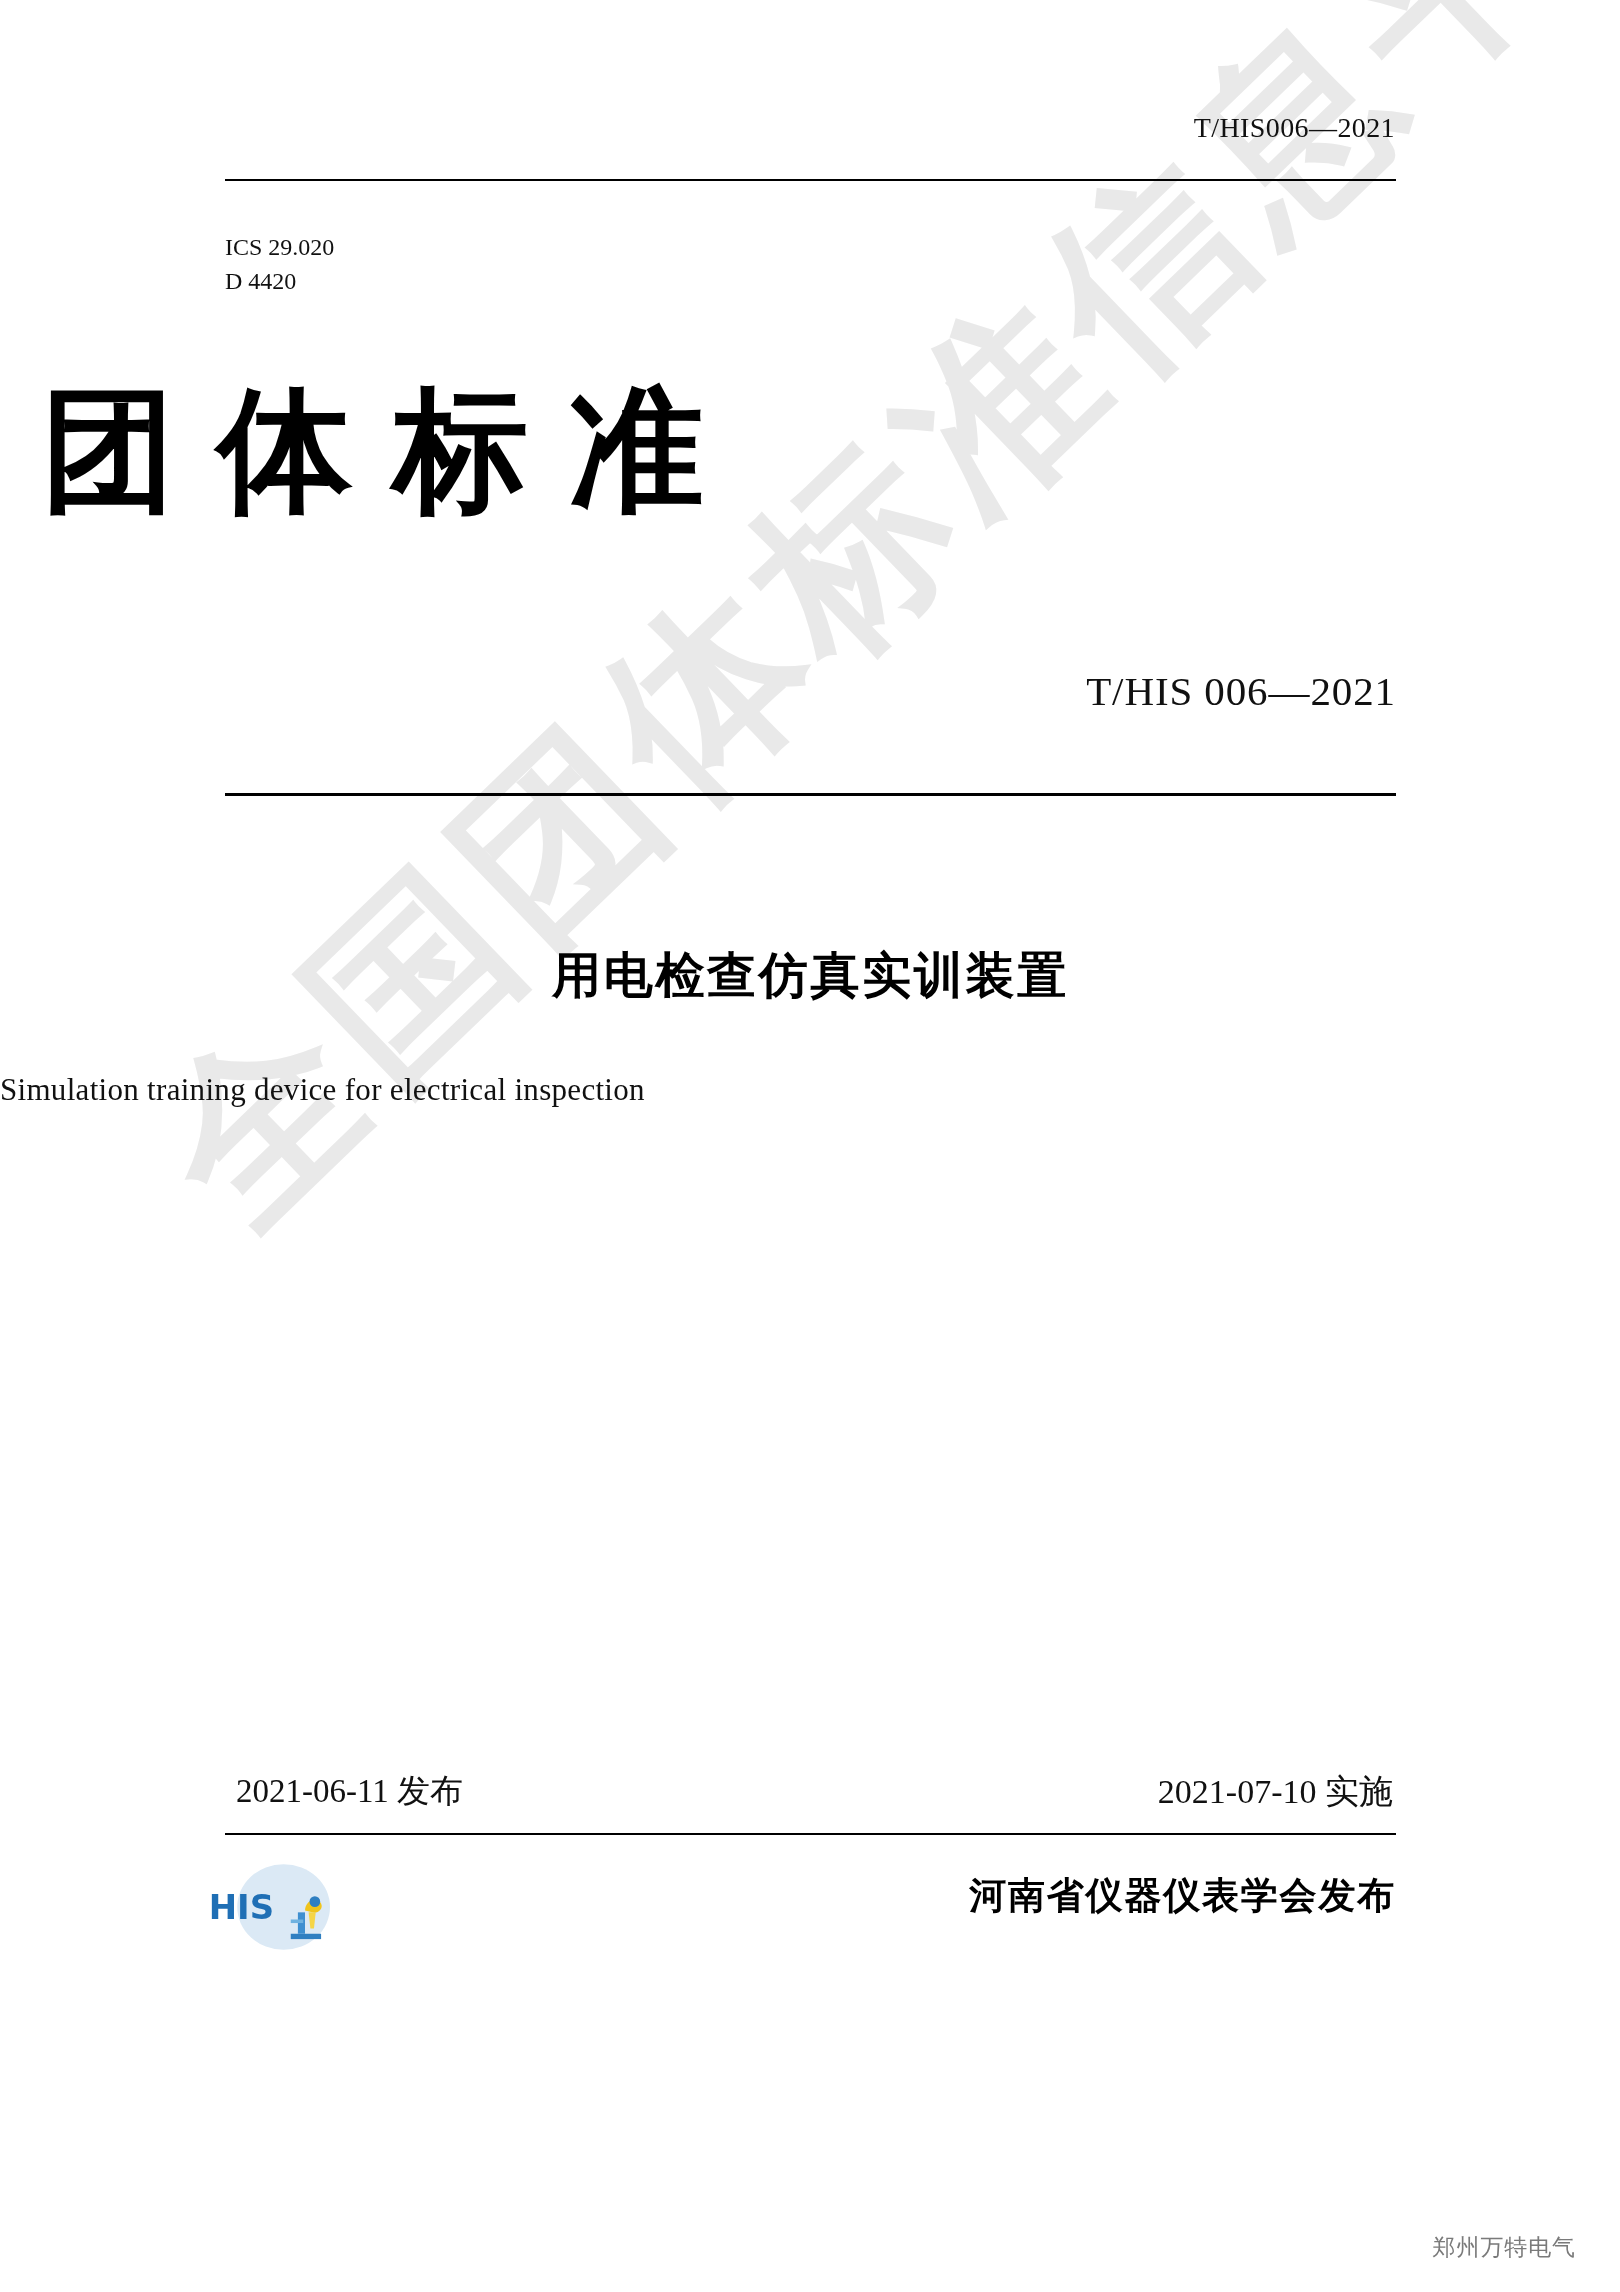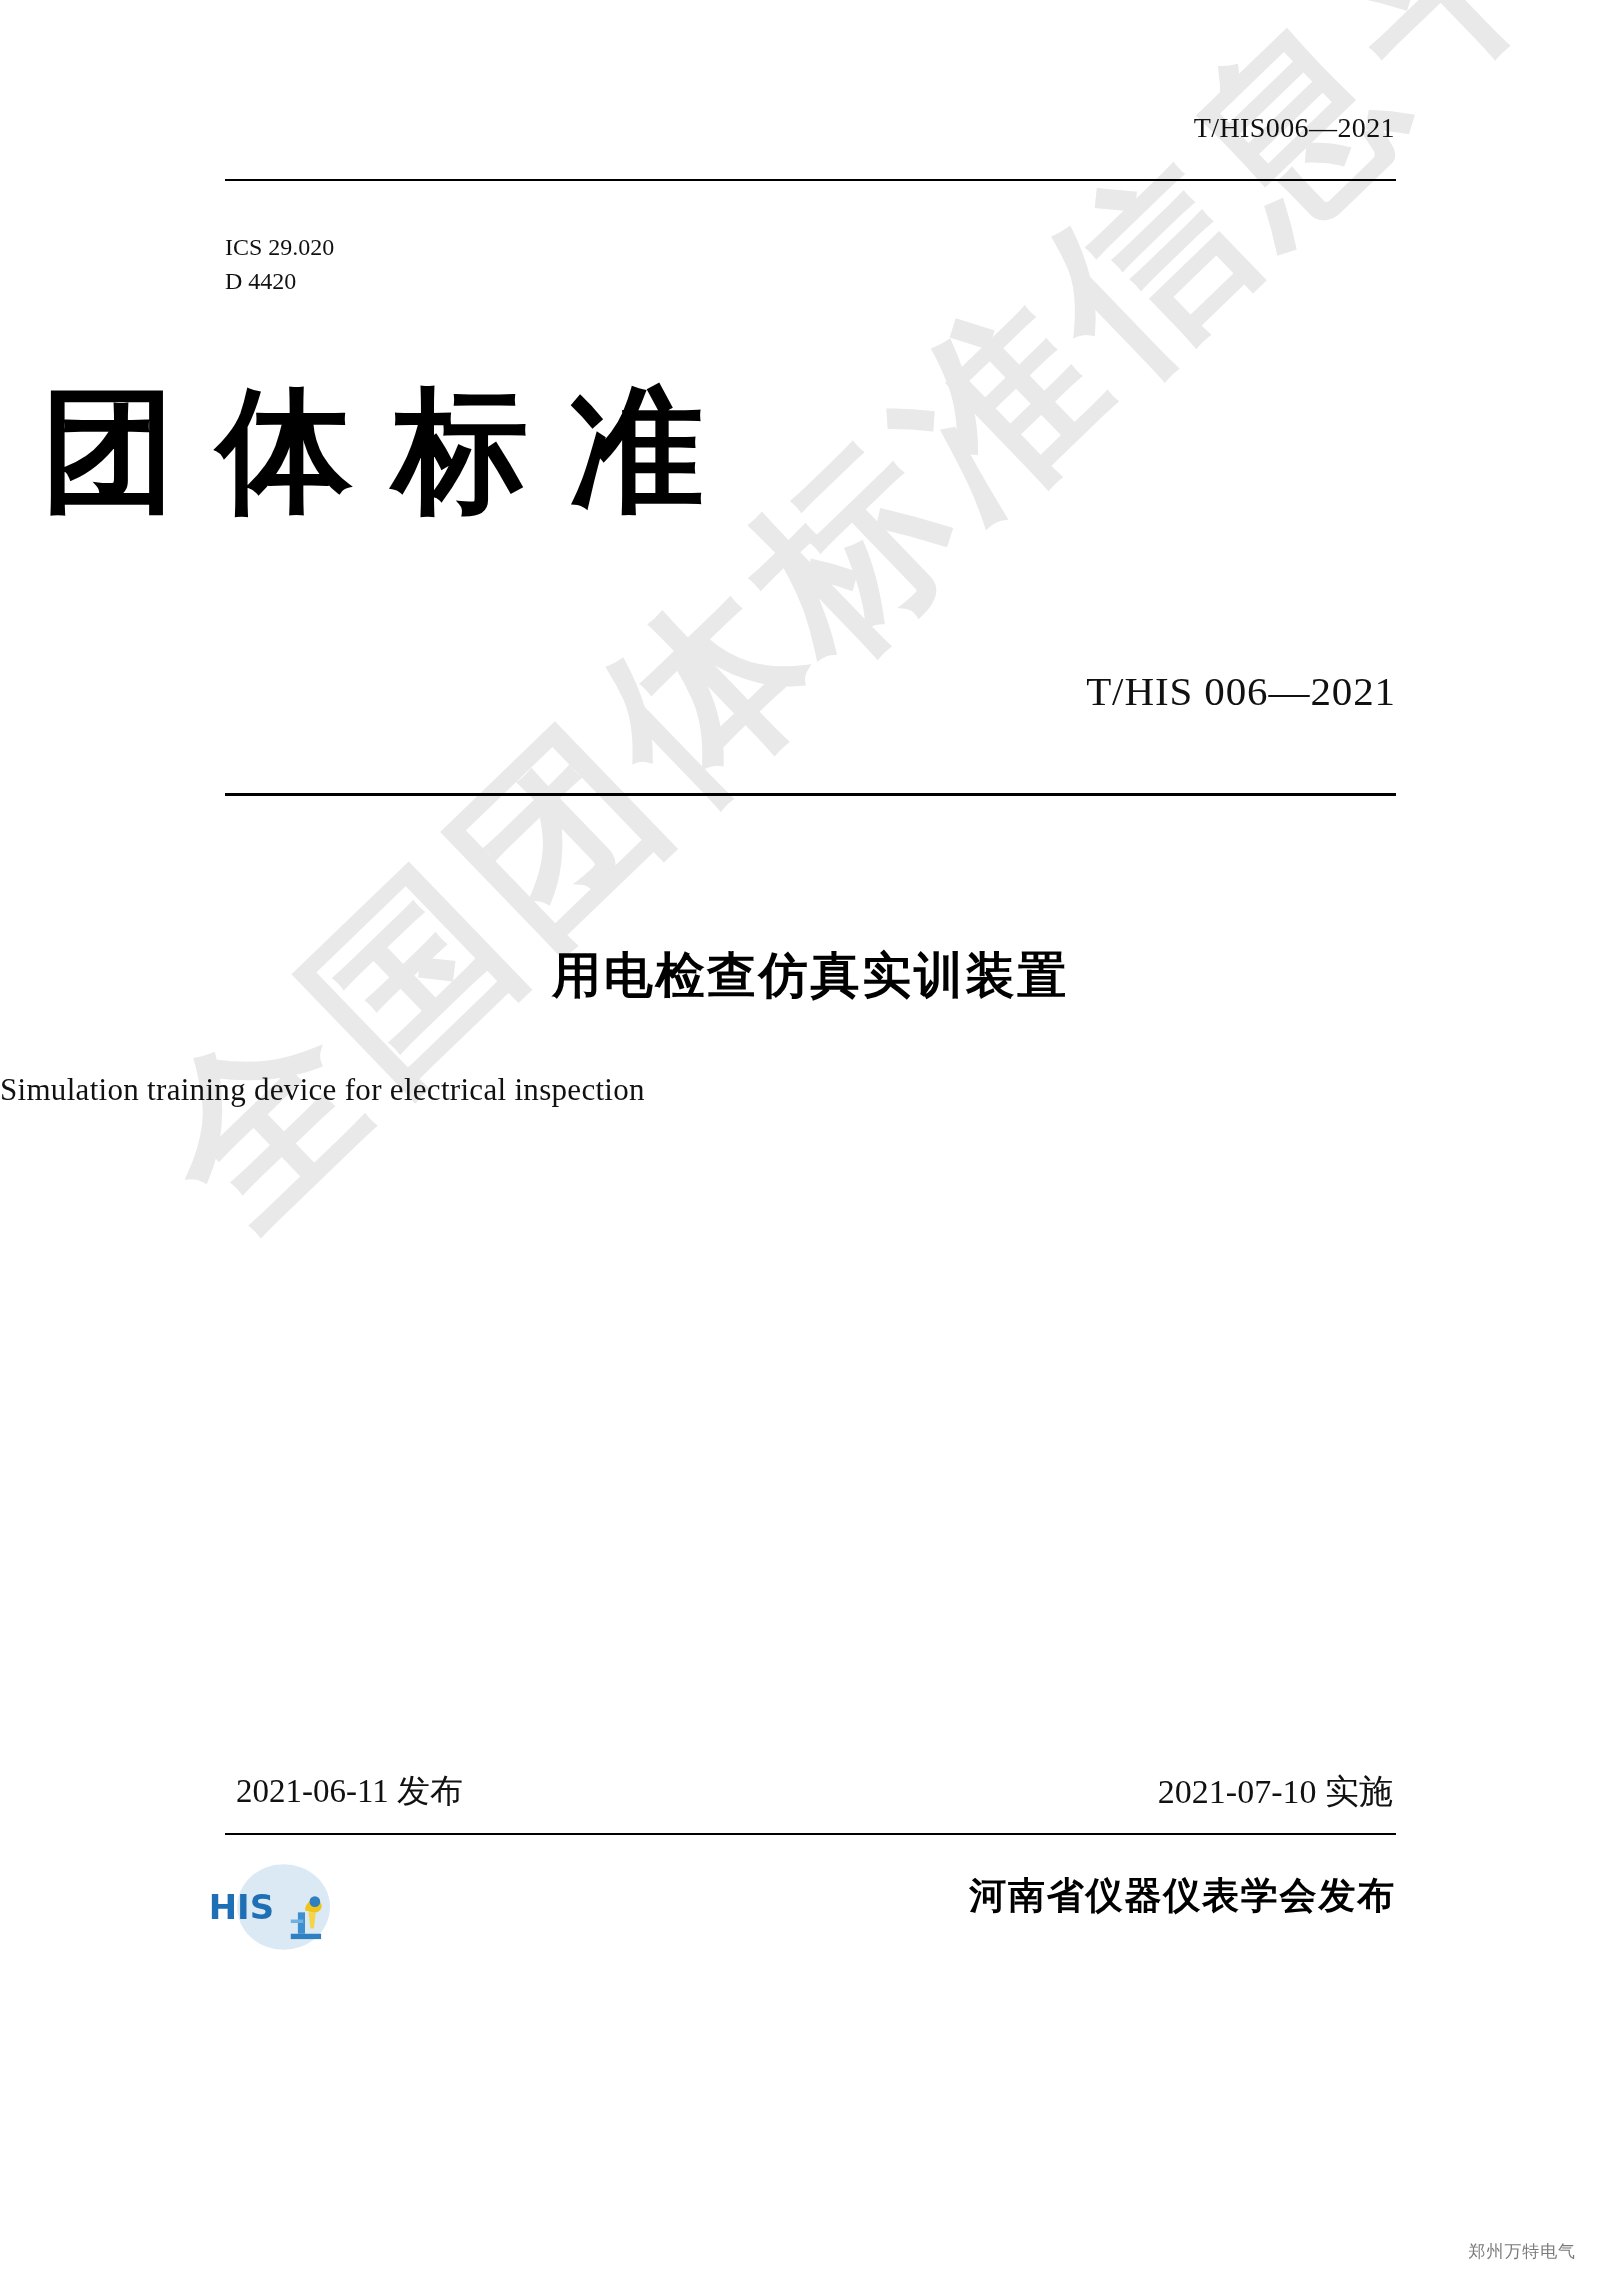--- a/index.html
+++ b/index.html
@@ -188,21 +188,21 @@
     padding-left: 45px;
     box-sizing: border-box;
   }
 
   
   .footer-mark {
     position: absolute;
     right: 45px;
     bottom: 30px;
     font-family: Liberation Mono, monospace;
-    font-size: 17px;
+    font-size: 23px;
     color: #7a7a7a;
     letter-spacing: 0.9px;
     z-index: 3;
   }
 </style>
 </head>
 <body>
 
 <div class="page">
 

